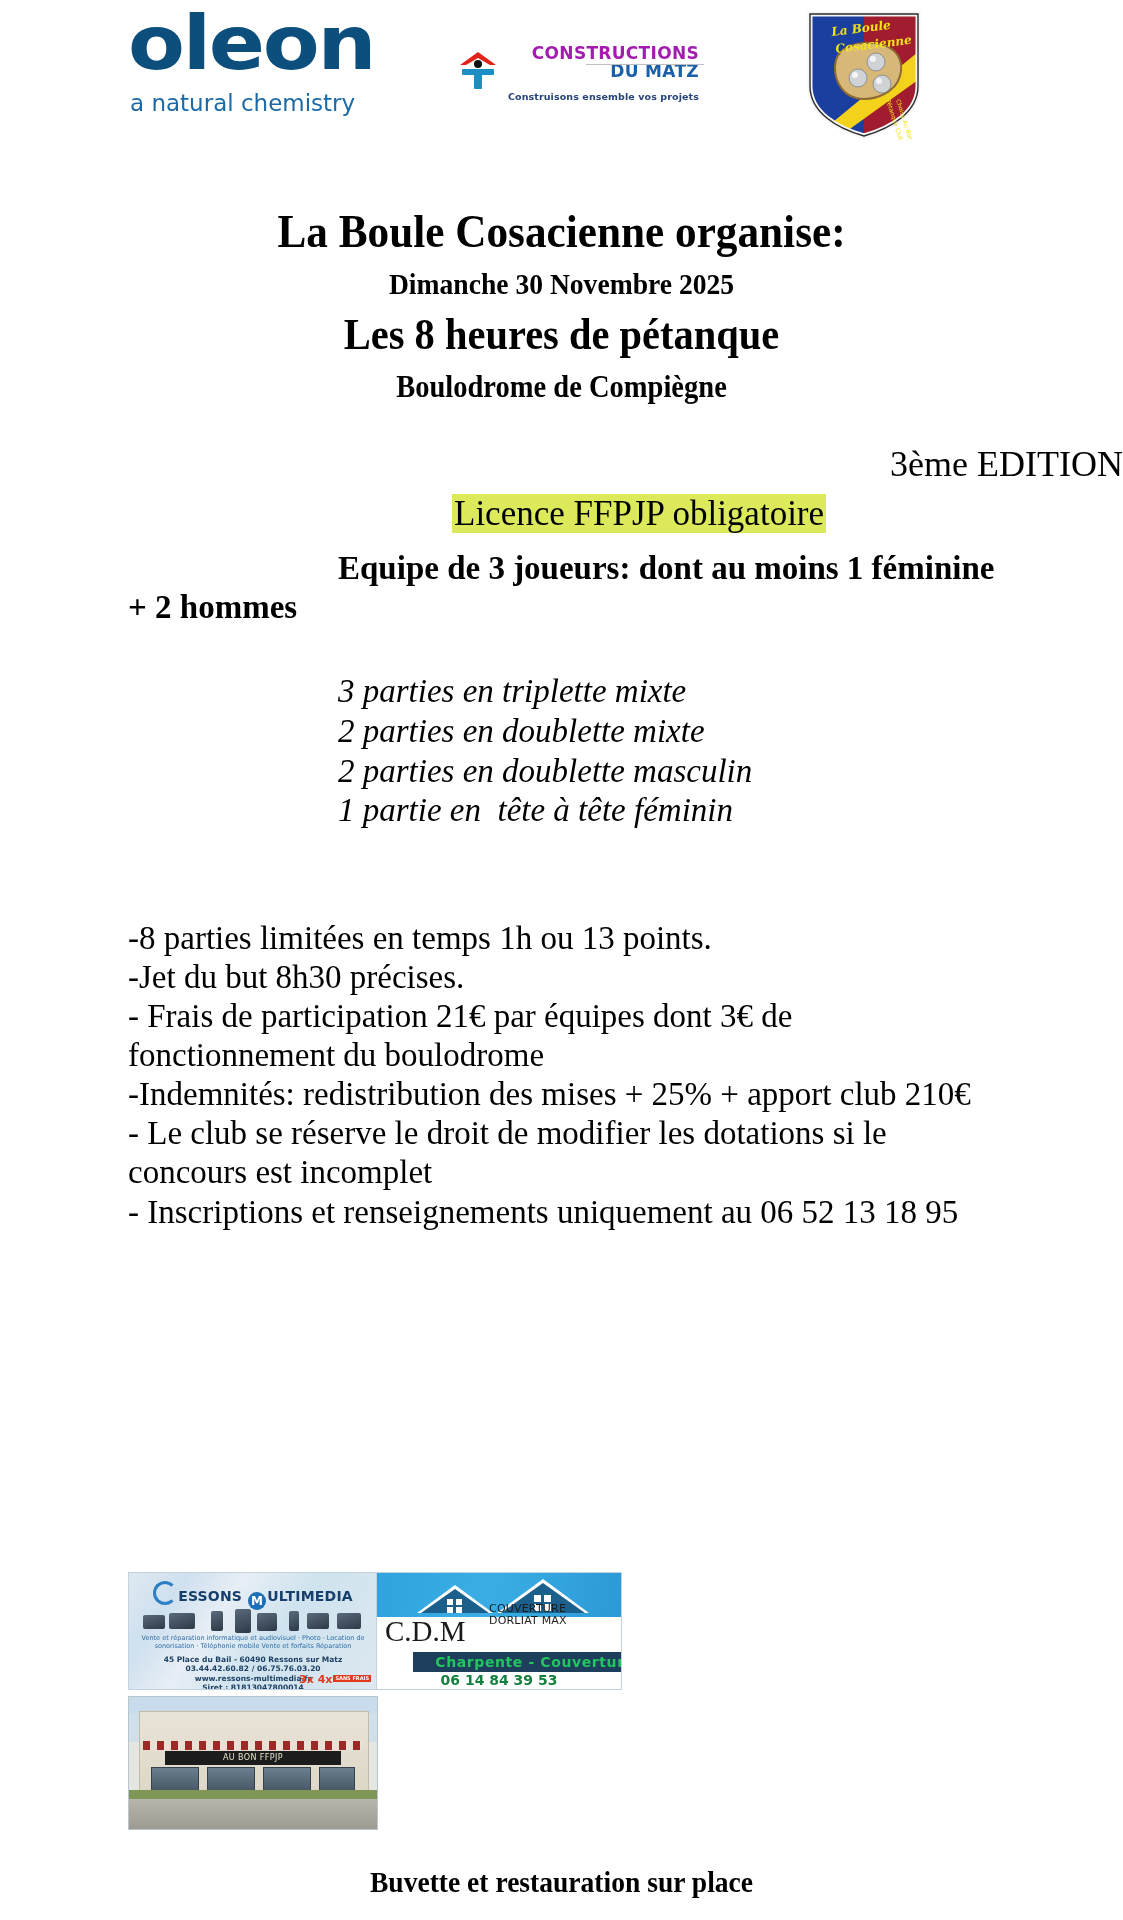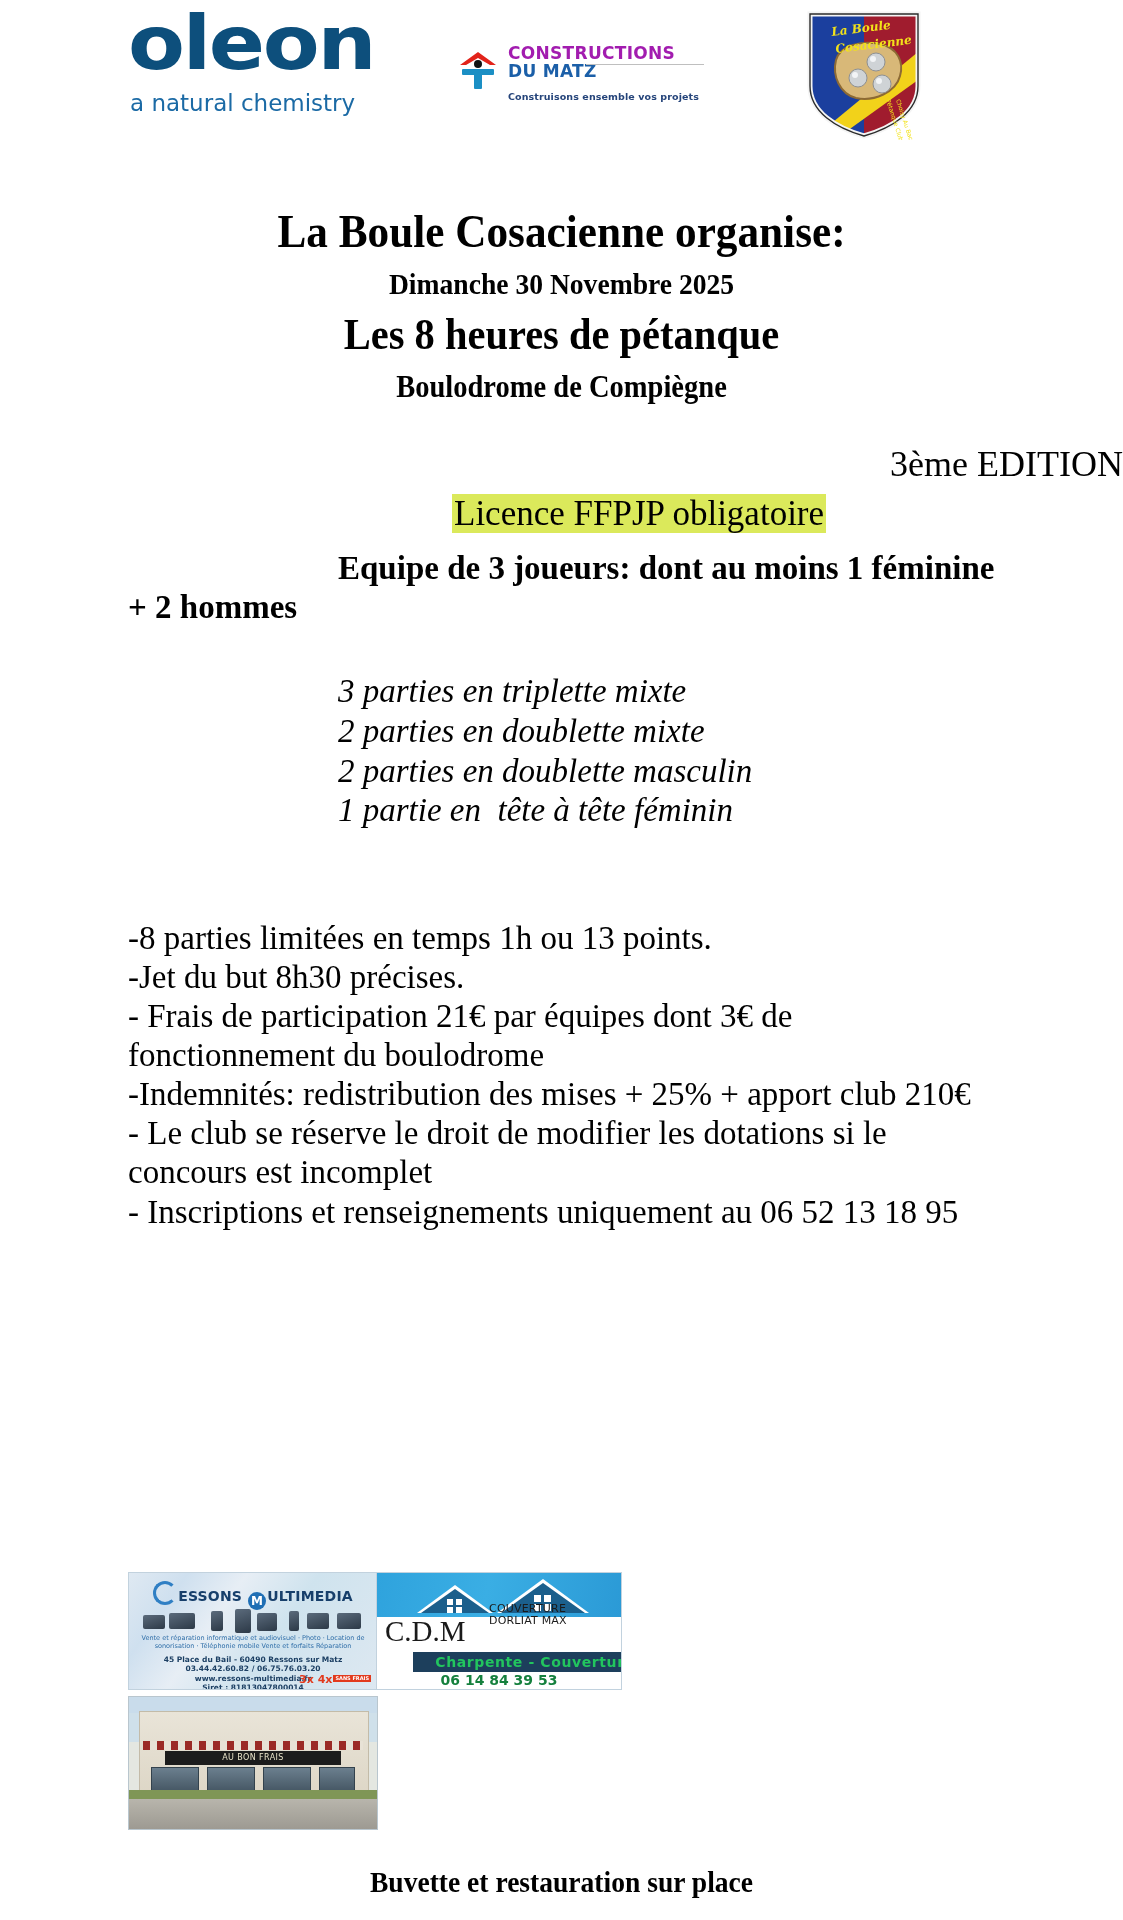--- a/index.html
+++ b/index.html
@@ -16,20 +16,21 @@
     font-family: "Liberation Serif", "DejaVu Serif", serif;
     color: #000000;
   }
 
   
   .logo-band {
     position: absolute;
     left: 0; top: 0;
     width: 1123px;
     height: 150px;
+    text-align: right;
   }
 
   
   .oleon-logo {
     position: absolute;
     left: 128px; top: 14px;
     width: 270px; height: 112px;
   }
   .oleon-word {
     font-family: "DejaVu Sans", sans-serif;
@@ -490,21 +491,21 @@
       </div>
       <div class="charpente">Charpente - Couverture</div>
       <div class="phone">06 14 84 39 53</div>
     </div>
   </div>
 
   <div class="bonCoin">
     <div class="sky"></div>
     <div class="facade"></div>
     <div class="awn"></div>
-    <div class="sign">AU BON FRAIS</div>
+    <div class="sign">AU BON FFPJP</div>
     <div class="win" style="left:22px;  width:46px;"></div>
     <div class="win" style="left:78px;  width:46px;"></div>
     <div class="win" style="left:134px; width:46px;"></div>
     <div class="win" style="left:190px; width:34px;"></div>
     <div class="grass"></div>
     <div class="road"></div>
   </div>
 </div>
 
 <div class="buvette">Buvette et restauration sur place</div>

